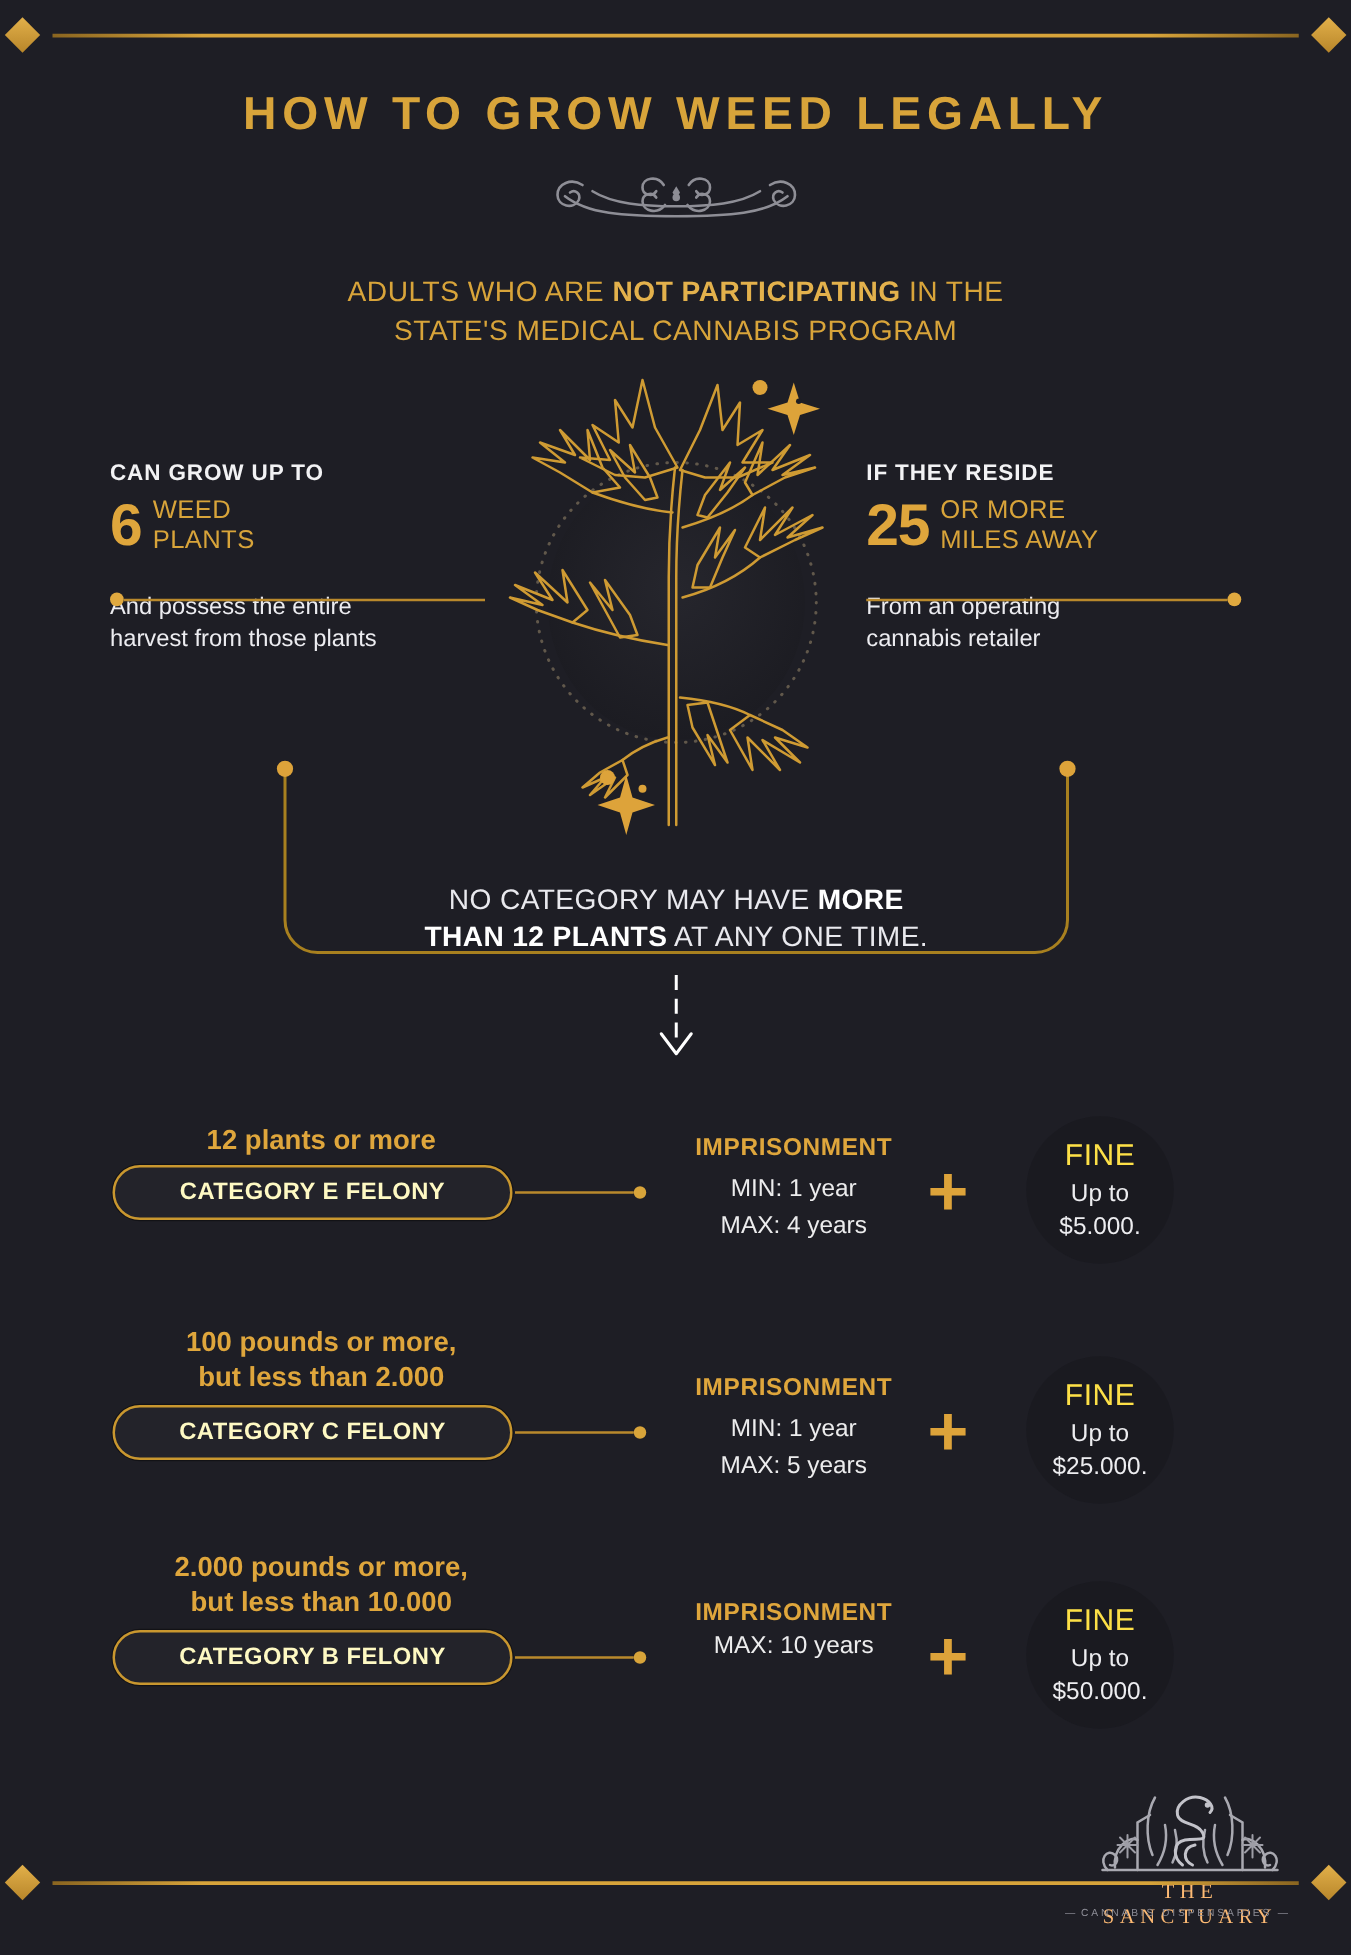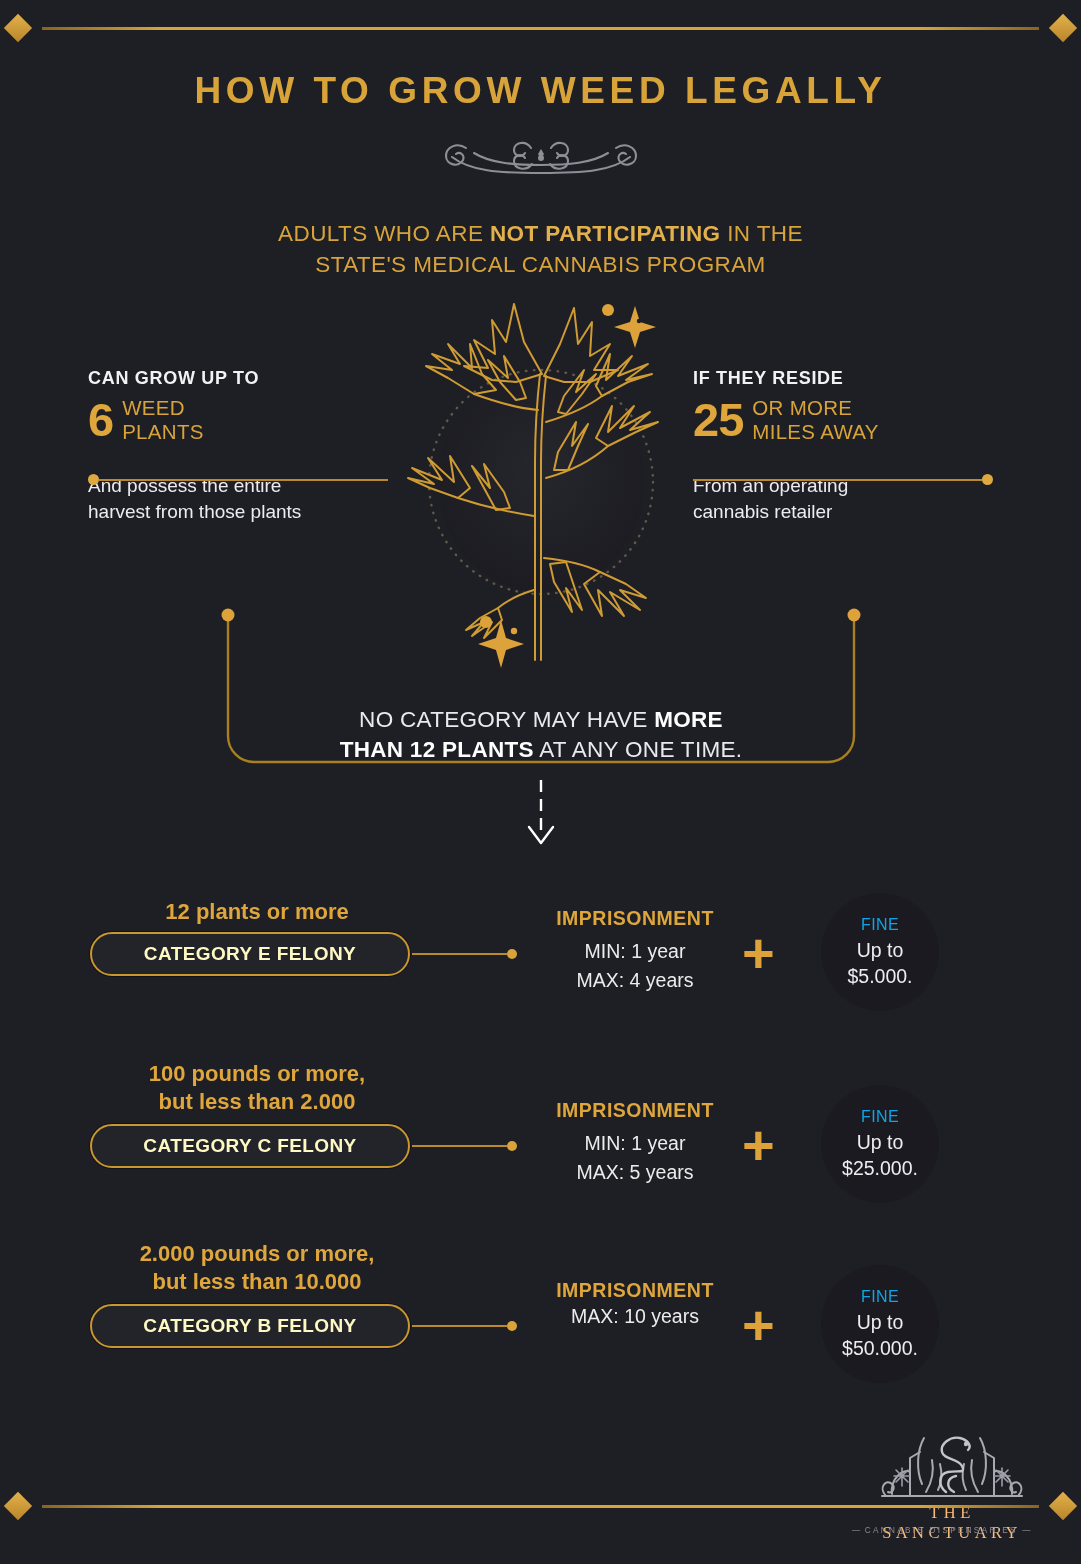--- a/index.html
+++ b/index.html
@@ -125,21 +125,21 @@
 
   .p-plus {
     position:absolute; color:#dda33a; font-size:56px; font-weight:700; line-height:56px;
   }
 
   .p-fine {
     position:absolute; width:118px; height:118px; border-radius:50%;
     background:#1a1a20;
     display:flex; flex-direction:column; align-items:center; justify-content:center;
   }
-  .p-fine .lbl { color:#0ea5e9; font-size:16px; letter-spacing:.4px; }
+  .p-fine .lbl { color:#fde047; font-size:24px; letter-spacing:.4px; }
   .p-fine .v1, .p-fine .v2 { color:#ededf0; font-size:19.5px; line-height:26px; }
   .p-fine .v1 { margin-top:3px; }
 
   
   .logo { position:absolute; left:862px; top:1416px; width:180px; height:125px; }
   .logo-name {
     position:absolute; left:862px; top:1503px; width:180px; text-align:center;
     color:#fdba74; font-family:"Liberation Serif", serif;
     font-size:16.5px; letter-spacing:4.4px;
   }

